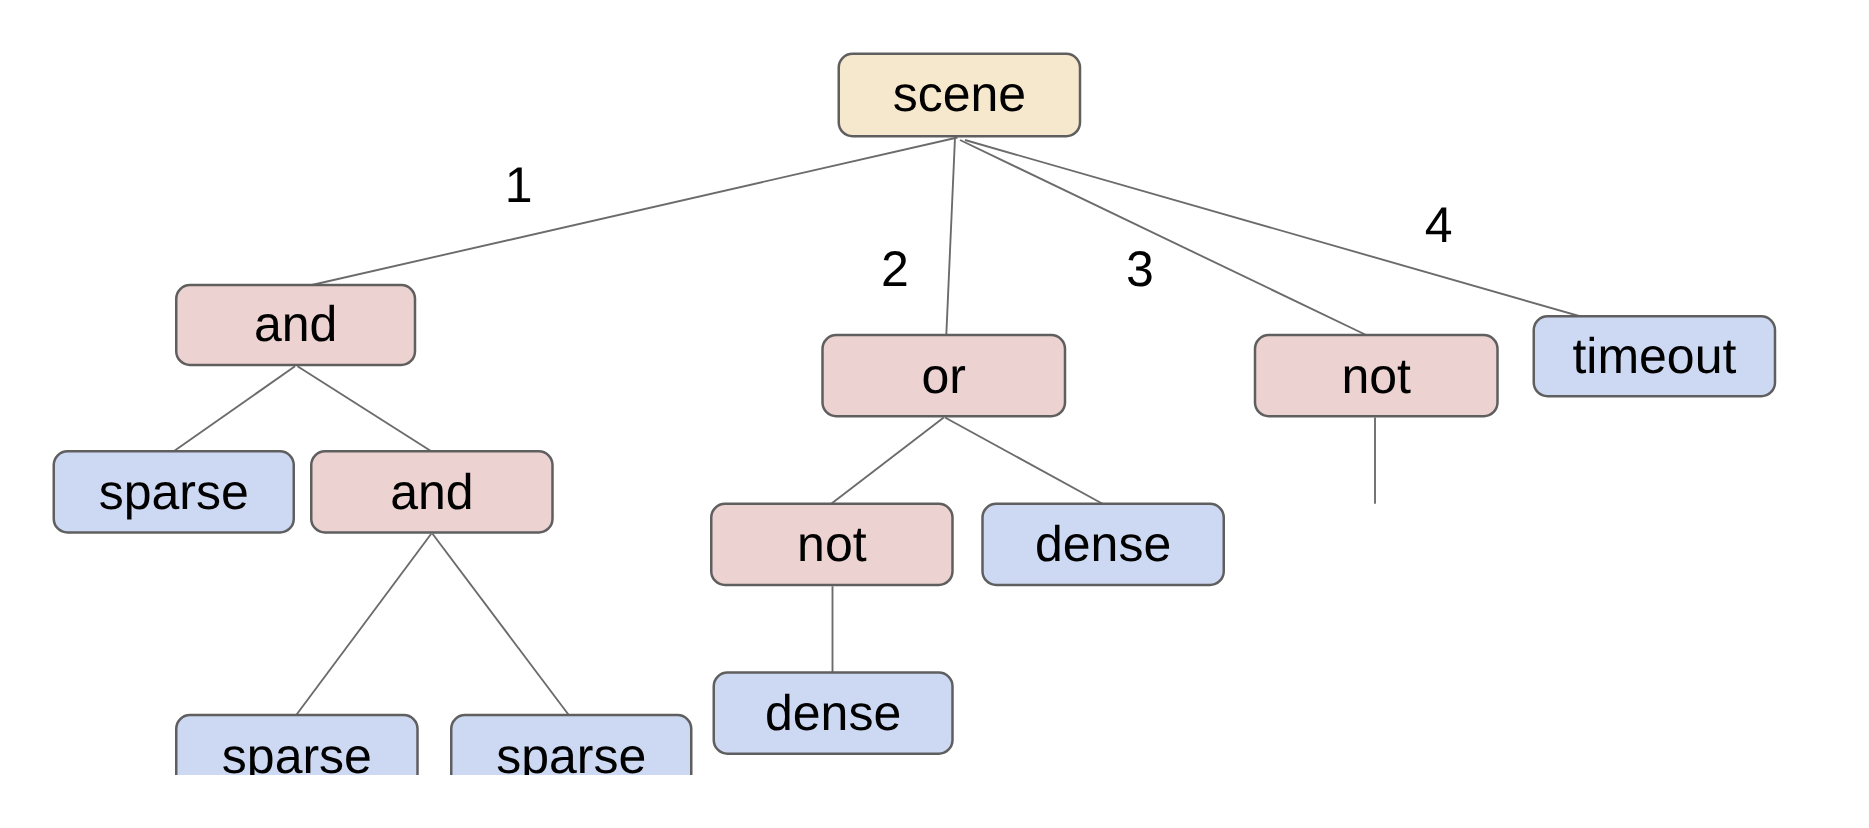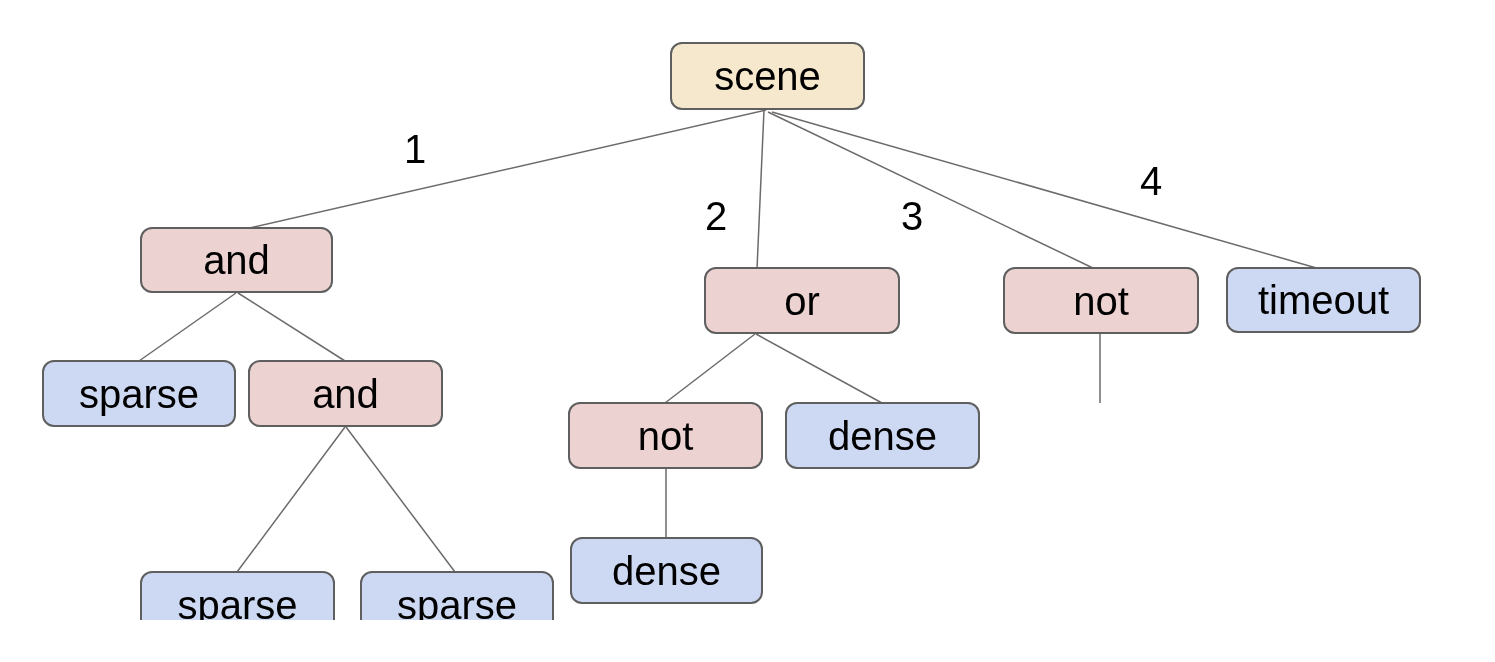--- a/index.html
+++ b/index.html
@@ -82,31 +82,31 @@
   <div class="node operator" style="left:140px;  top:227px; width:193px; height:66px;">and</div>
 
   <div class="node leaf" style="left:42px;   top:360px; width:194px; height:67px;">sparse</div>
 
   <div class="node operator" style="left:248px;  top:360px; width:195px; height:67px;">and</div>
 
   <div class="node leaf" style="left:140px;  top:571px; width:195px; height:68px;">sparse</div>
 
   <div class="node leaf" style="left:360px;  top:571px; width:194px; height:68px;">sparse</div>
 
-  <div class="node operator" style="left:657px;  top:267px; width:196px; height:67px;margin-left:47px;">or</div>
+  <div class="node operator" style="left:657px;  top:267px; width:196px; height:67px;">or</div>
 
   <div class="node operator" style="left:568px;  top:402px; width:195px; height:67px;">not</div>
 
   <div class="node leaf" style="left:785px;  top:402px; width:195px; height:67px;">dense</div>
 
   <div class="node leaf" style="left:570px;  top:537px; width:193px; height:67px;">dense</div>
 
   <div class="node operator" style="left:1003px; top:267px; width:196px; height:67px;">not</div>
 
 
-  <div class="node leaf" style="left:1226px; top:267px; width:195px; height:66px;">timeout</div>
+  <div class="node leaf" style="left:1226px; top:252px; width:195px; height:66px;">timeout</div>
 
   <div class="edge-label" style="left:415px;  top:149px;">1</div>
   <div class="edge-label" style="left:716px;  top:216px;">2</div>
   <div class="edge-label" style="left:912px;  top:216px;">3</div>
   <div class="edge-label" style="left:1151px; top:181px;">4</div>
 
 </div>
 
 </body></html>

